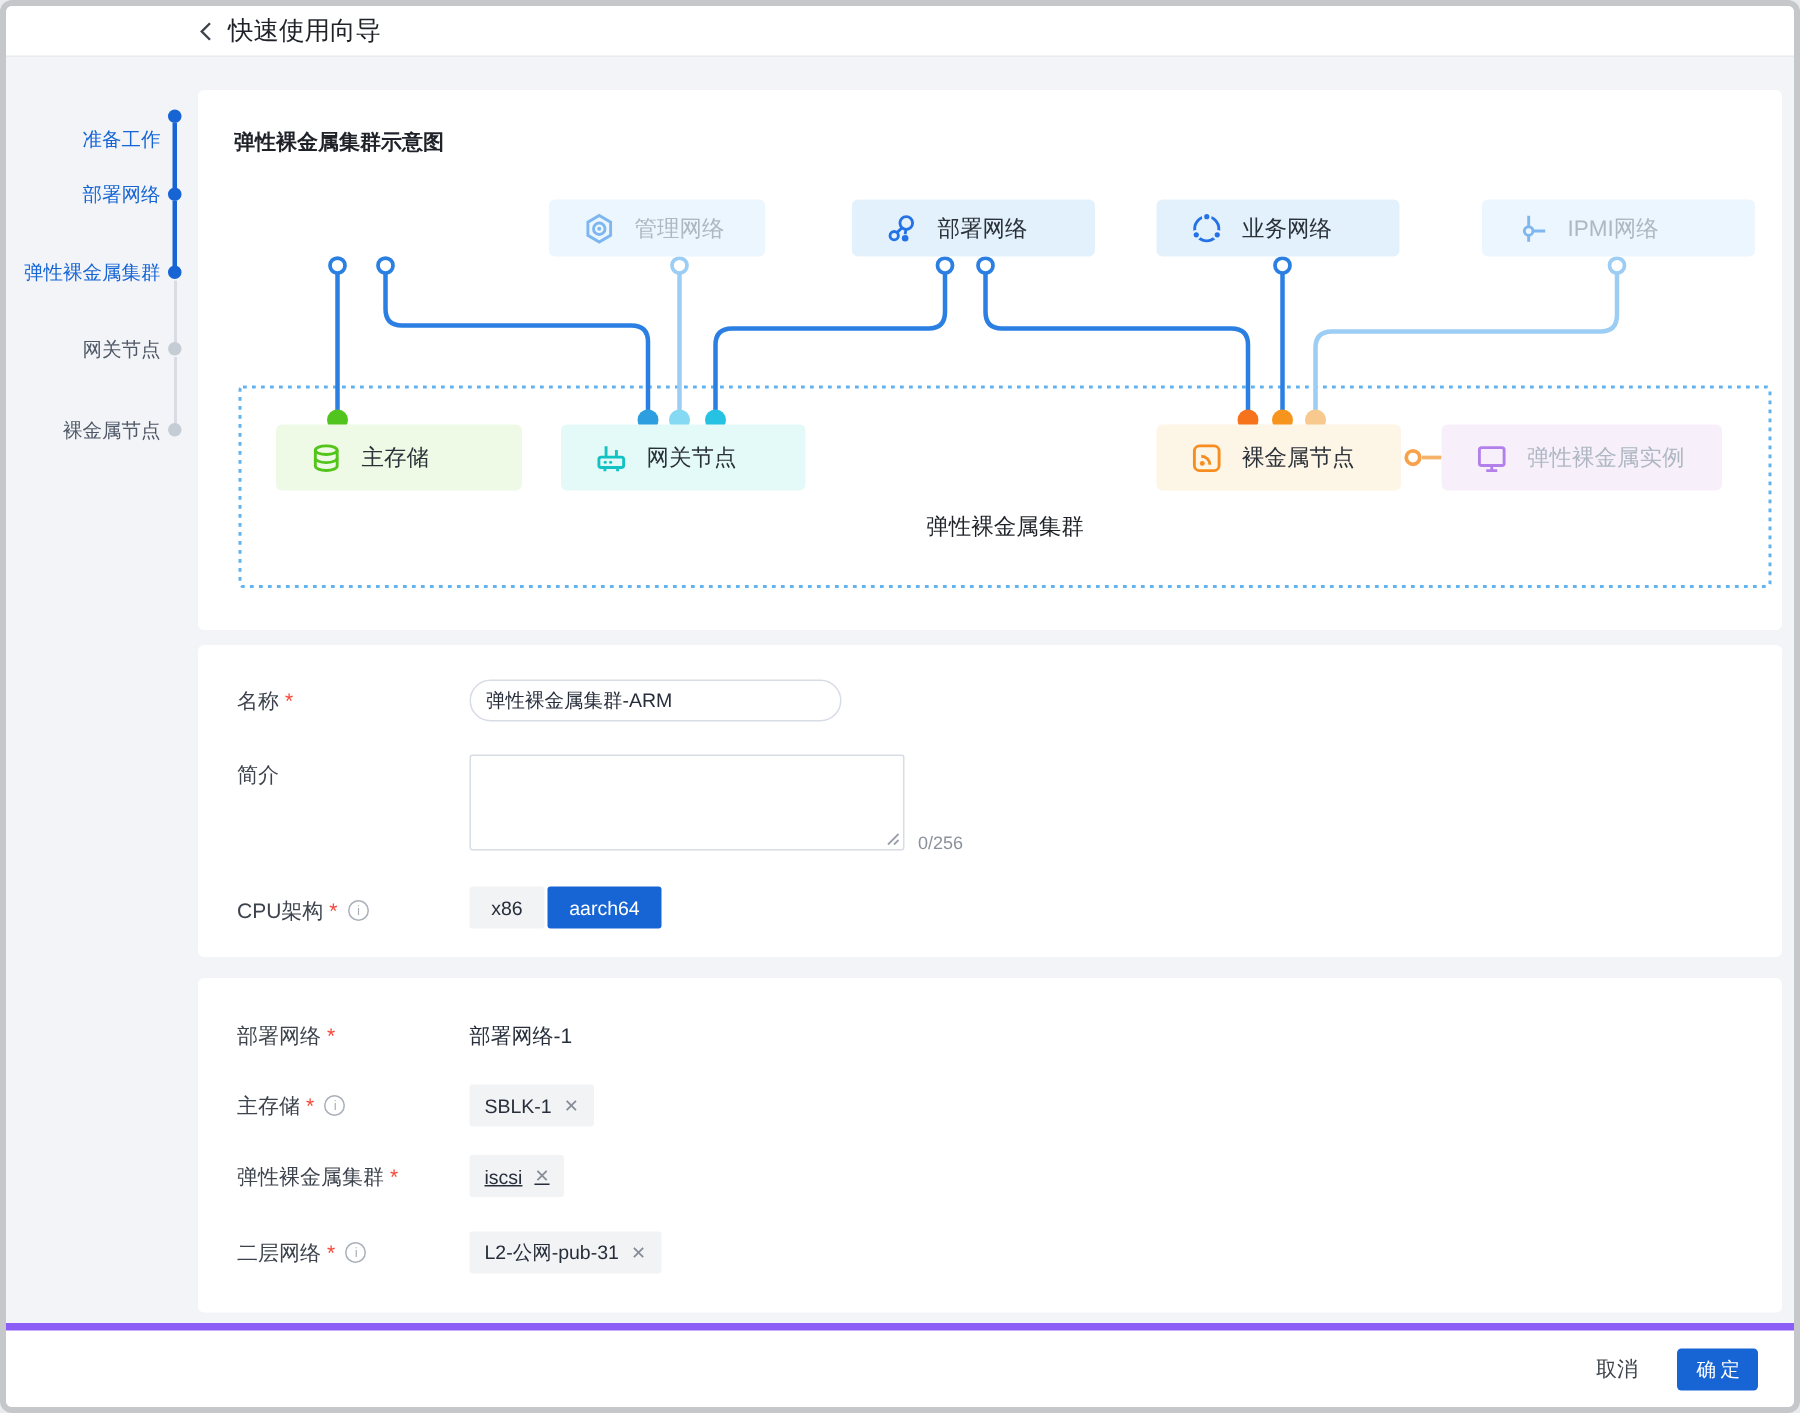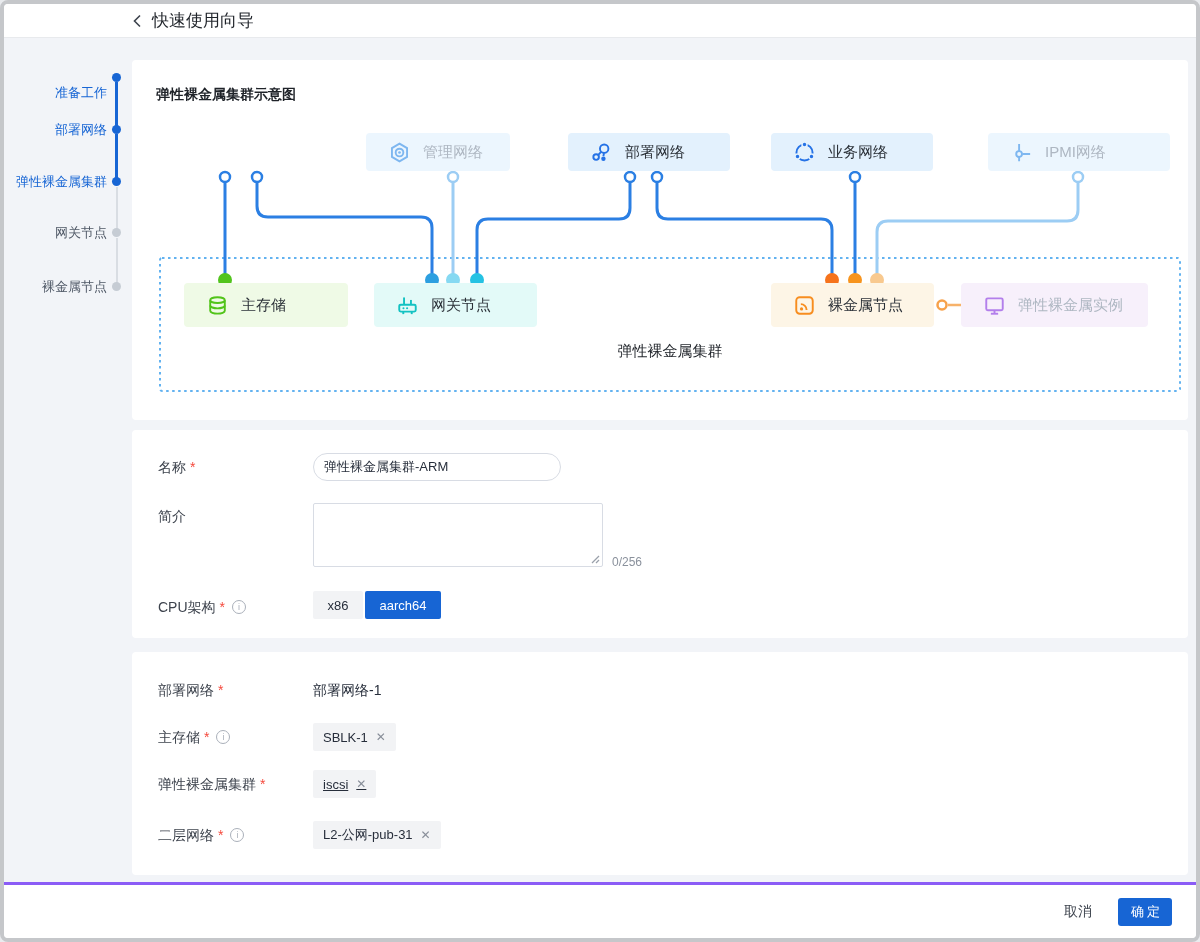--- a/index.html
+++ b/index.html
@@ -58,21 +58,21 @@
   .seg-btn { position:absolute; height:28px; border:none; border-radius:2px; font-size:13px;
              cursor:pointer; font-family:"Liberation Sans","DejaVu Sans",sans-serif; }
   .seg-off { background:#f2f3f5; color:#272e3b; }
   .seg-on { background:#1765d4; color:#fff; }
   .plain-val { position:absolute; left:181px; height:20px; line-height:20px; font-size:14px; color:#272e3b; }
   .tag { position:absolute; left:181px; height:28px; background:#f2f3f5; border-radius:2px;
          display:inline-flex; align-items:center; padding:0 10px; font-size:13px; color:#272e3b;justify-content:center; }
   .tag .x { margin-left:8px; color:#878d98; font-size:12px; cursor:pointer; }
   
   .footer { position:absolute; left:0; bottom:0; width:1192px; height:56px; background:#fff;
-            border-top:3px solid #8b5cf6; display:flex; align-items:center; justify-content:flex-end;
+            border-top:5px solid #8b5cf6; display:flex; align-items:center; justify-content:flex-end;
             gap:26px; padding-right:24px; }
   .btn-cancel { background:none; border:none; font-size:14px; color:#3d434d; cursor:pointer;
                 font-family:"Liberation Sans","DejaVu Sans",sans-serif; }
   .btn-ok { width:54px; height:28px; background:#1765d4; color:#fff; border:none; border-radius:3px;
             font-size:13px; letter-spacing:3px; cursor:pointer; padding-left:4px;
             font-family:"Liberation Sans","DejaVu Sans",sans-serif;text-align:center; }
 </style>
 </head>
 <body>
 

